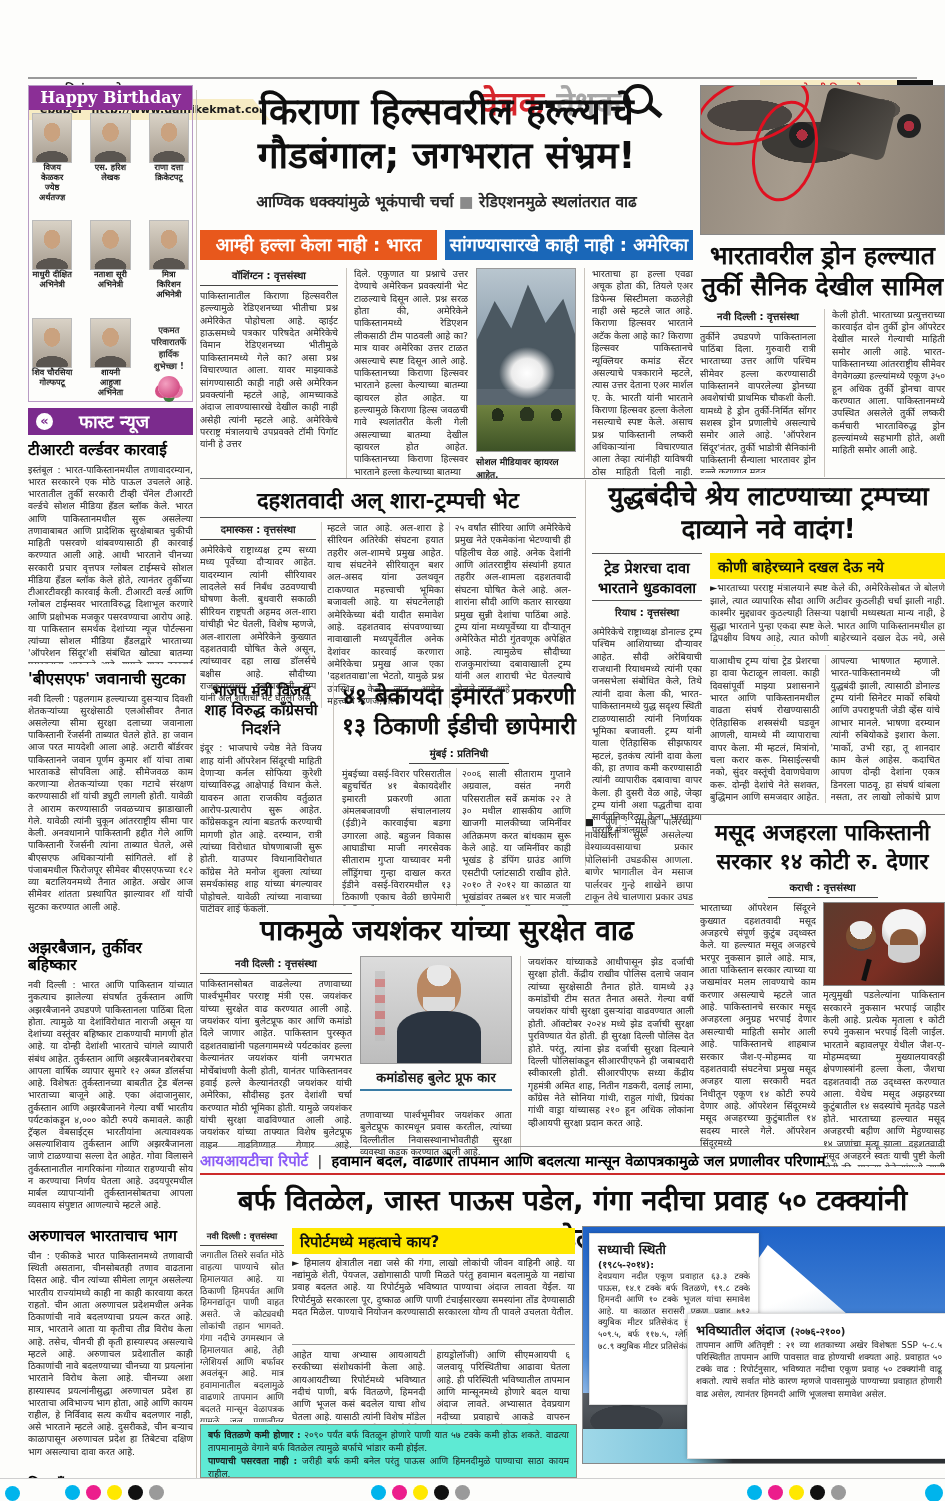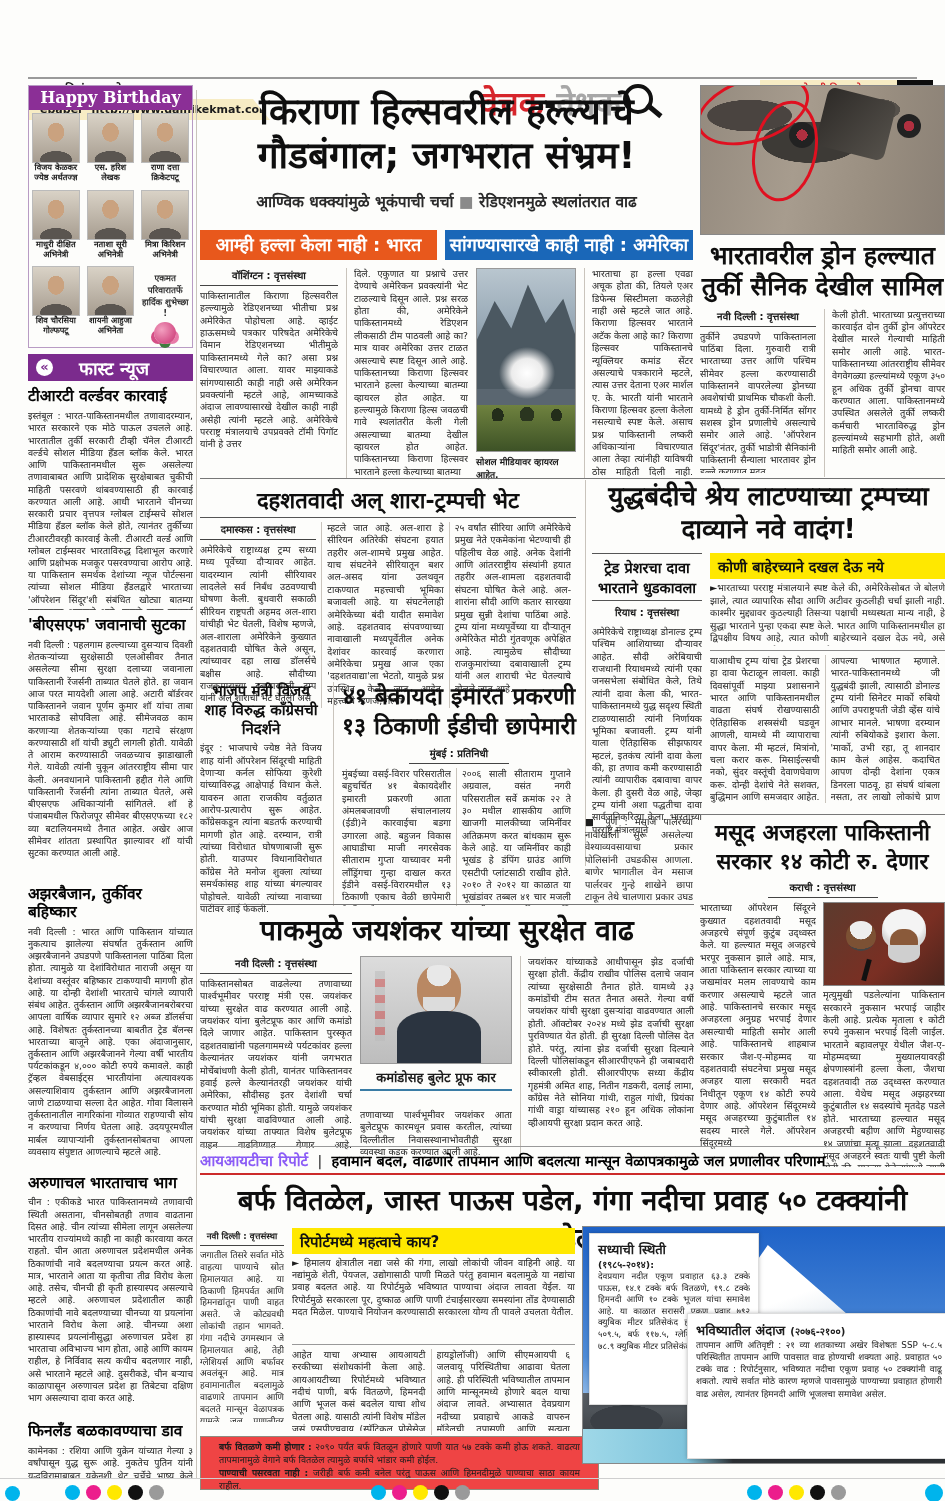--- a/index.html
+++ b/index.html
@@ -15,21 +15,21 @@
   .rule{background:#8a8a8a;}
   .vrule{background:#c9c4bc;width:1px;}
   .boxhead{color:#fff;font-weight:bold;font-size:18px;text-align:center;line-height:30px;height:30px;}
   .cream{background:#f7ecc4;}
   .sb-art-title{font-weight:bold;font-size:15.5px;line-height:1.15;margin:7px 0 4px;color:#050505;}
   .sb-body{font-size:9.2px;line-height:1.33;text-align:justify;}
   .face{background:radial-gradient(14px 16px at 50% 38%,#caa27f 0 58%,transparent 60%),radial-gradient(26px 14px at 50% 95%,#5a5550 0 60%,transparent 62%),linear-gradient(#d9d2c6,#a79d90);border:1px solid #bbb;}
   .pname{font-size:8.2px;font-weight:bold;text-align:center;line-height:1.2;color:#222;}
   .dot{width:15px;height:15px;border-radius:50%;display:inline-block;margin:0 3px;}
   .ybar{background:#ffe800;font-weight:bold;font-size:14.5px;padding:3px 8px;color:#111;}
-  .notebox{background:#ef4444;border:1px solid #8f8c80;font-size:9.2px;line-height:1.4;padding:4px 18px;text-align:justify;margin-top:12px;}
+  .notebox{background:#5eead4;border:1px solid #8f8c80;font-size:9.2px;line-height:1.4;padding:4px 7px;text-align:justify;}
   .whitebox{background:#fff;border:1px solid #ddd;padding:6px 8px;box-shadow:0 0 4px rgba(0,0,0,.25);}
 </style>
 </head>
 <body>
 
 <div class="abs rule" style="left:28px;top:77px;width:889px;height:2px;background:#9a9a9a;"></div>
 <div class="abs" style="left:32px;top:80px;font-size:12px;font-weight:bold;">गुरुवार,दिनांक १५ मे २०२५</div>
 <div class="abs cream" style="left:28px;top:99px;width:230px;height:21px;clip-path:polygon(0 0,93% 0,100% 100%,0 100%);display:flex;align-items:center;padding-left:12px;">
   <span style="font-size:11px;font-weight:bold;">epaper</span>
   <span style="width:10px;height:10px;border-radius:50%;background:#d6252b;display:inline-block;margin:0 4px;"></span>
@@ -42,21 +42,21 @@
 </div>
 <div class="abs cream" style="left:760px;top:80px;width:137px;height:40px;text-align:center;">
   <div style="font-size:10.5px;font-weight:bold;color:#d6252b;margin-top:1px;">पुरोगामी विचाराचे</div>
   <div style="font-size:25px;font-weight:800;color:#d6252b;line-height:1;">एकमत</div>
 </div>
 <div class="abs" style="left:897px;top:80px;width:36px;height:40px;background:#0d0d0d;color:#fff;text-align:center;line-height:40px;font-size:20px;font-weight:bold;">२</div>
 
 <div class="abs" style="left:28px;top:85px;width:165px;height:1393px;overflow:hidden;">
   <div style="border:1px solid #b89bc4;">
     <div style="background:#8b2f96;color:#fff;text-align:center;font-weight:bold;font-size:16px;font-family:'DejaVu Serif','Liberation Serif',serif;height:24px;line-height:24px;">Happy Birthday</div>
-    <div style="display:grid;grid-template-columns:1fr 1fr 1fr;gap:7px;padding:3px;">
+    <div style="display:grid;grid-template-columns:1fr 1fr 1fr;gap:18px;padding:3px;">
       <div>
           <div class="face" style="height:48px;"></div>
           <div class="pname"><span>विजय केळकर</span><br><span>ज्येष्ठ अर्थतज्ज्ञ</span></div>
         </div>
       <div>
           <div class="face" style="height:48px;"></div>
           <div class="pname"><span>एस. हरिश</span><br><span>लेखक</span></div>
         </div>
       <div>
           <div class="face" style="height:48px;"></div>

